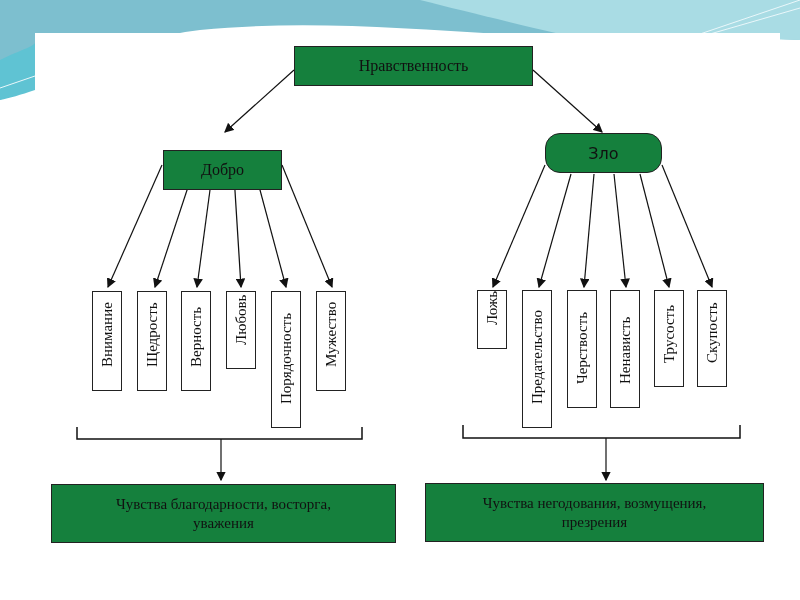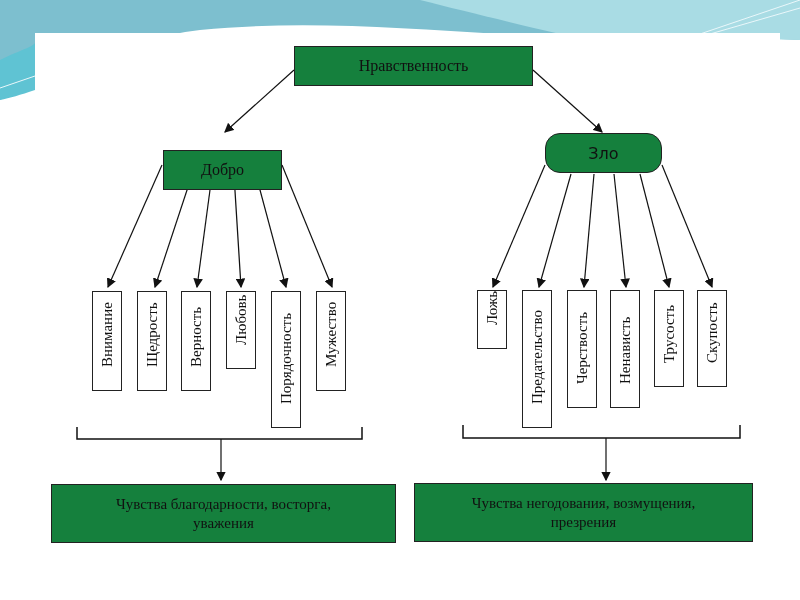--- a/index.html
+++ b/index.html
@@ -103,15 +103,15 @@
   <span>Трусость</span>
 </div>
 <div class="vbox" style="left:697px; top:290px; width:30px; height:97px;">
   <span>Скупость</span>
 </div>
 
 <div class="box" style="left:43px; top:484px; width:345px; height:59px; font-size:15px; padding:0 40px; line-height:19px;margin-left:8px;">
   <span>Чувства благодарности, восторга, уважения</span>
 </div>
 
-<div class="box" style="left:414px; top:483px; width:339px; height:59px; font-size:15px; padding:0 40px; line-height:19px;">
+<div class="box" style="left:425px; top:483px; width:339px; height:59px; font-size:15px; padding:0 40px; line-height:19px;">
   <span>Чувства негодования, возмущения, презрения</span>
 </div>
 
 </body></html>

